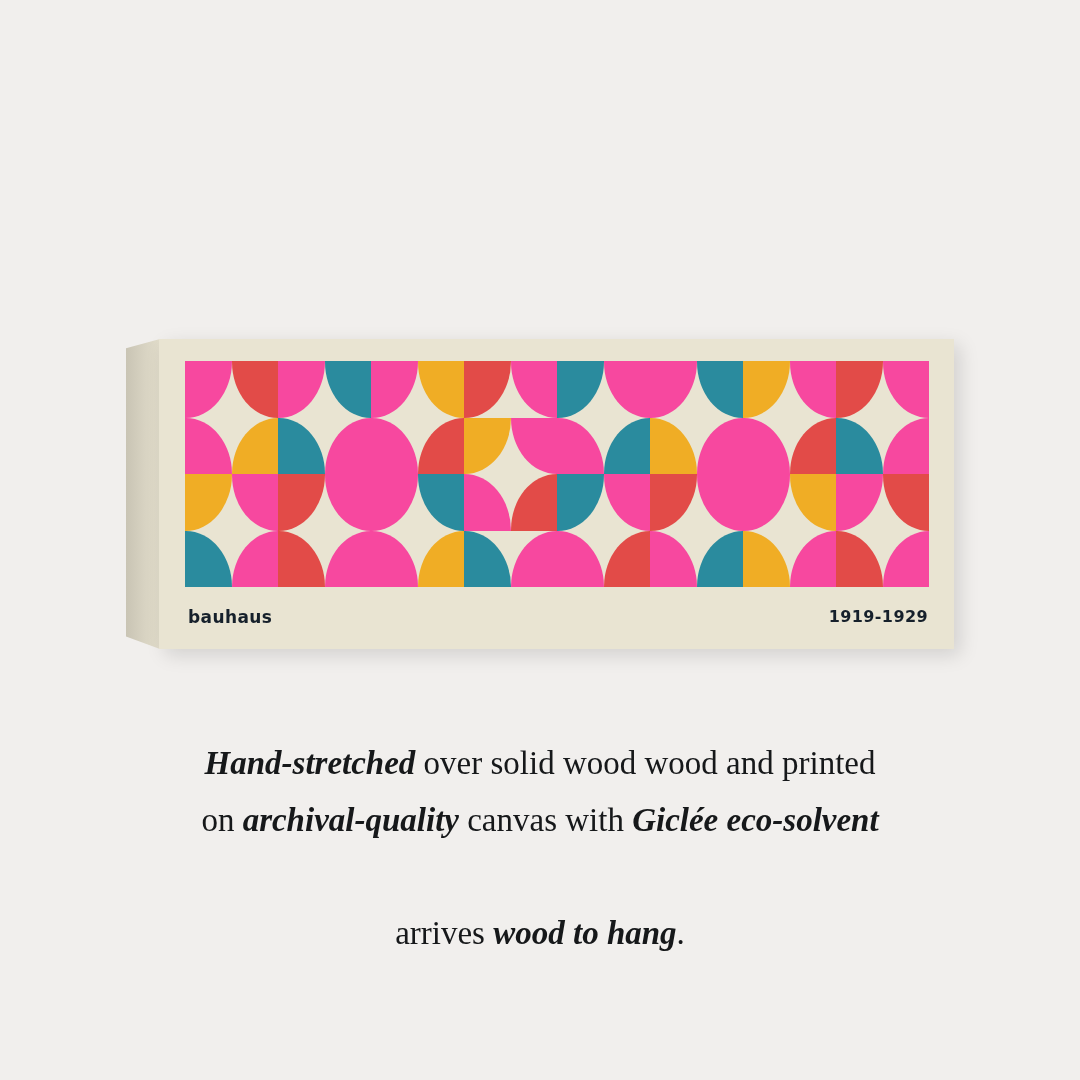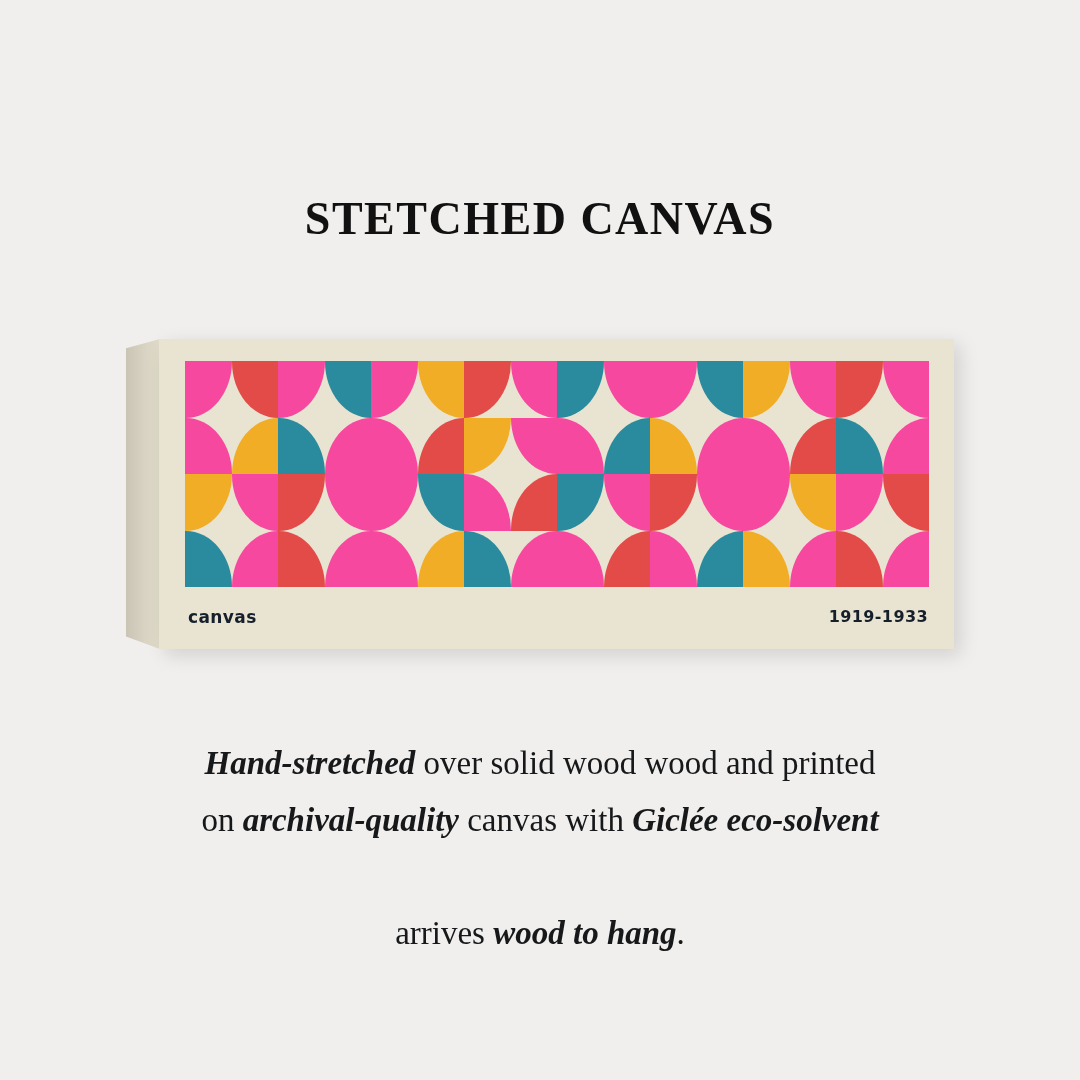--- a/index.html
+++ b/index.html
@@ -112,21 +112,20 @@
     font-size: 33px;
     line-height: 1.72;
     color: #16181a;
   }
 </style>
 </head>
 <body>
 
 <div class="page">
 
-  <div class="title">STETCHED CANVAS</div>
 
   <div class="canvas-wrap">
     <div class="canvas-edge"></div>
     <div class="canvas-face">
       <div class="art-area" id="art-area">
           <div class="cell" style="left: 0px; top: 0px; width: 46.5px; height: 56.5px;">
             <div style="position: absolute; inset: 0px; background: rgb(247, 72, 159); border-radius: 0px 0px 100%;"></div>
           </div>
           <div class="cell" style="left: 46.5px; top: 0px; width: 46.5px; height: 56.5px;">
             <div style="position: absolute; inset: 0px; background: rgb(226, 75, 72); border-radius: 0px 0px 0px 100%;"></div>
@@ -311,22 +310,22 @@
           <div class="cell" style="left: 604.5px; top: 169.5px; width: 46.5px; height: 56.5px;">
             <div style="position: absolute; inset: 0px; background: rgb(247, 72, 159); border-radius: 100% 0px 0px;"></div>
           </div>
           <div class="cell" style="left: 651px; top: 169.5px; width: 46.5px; height: 56.5px;">
             <div style="position: absolute; inset: 0px; background: rgb(226, 75, 72); border-radius: 0px 100% 0px 0px;"></div>
           </div>
           <div class="cell" style="left: 697.5px; top: 169.5px; width: 46.5px; height: 56.5px;">
             <div style="position: absolute; inset: 0px; background: rgb(247, 72, 159); border-radius: 100% 0px 0px;"></div>
           </div>
         </div>
-      <div class="label-bauhaus">canvas</div>
-      <div class="label-years">1919-1933</div>
+      <div class="label-bauhaus">bauhaus</div>
+      <div class="label-years">1919-1929</div>
     </div>
   </div>
 
   <div class="description">
     <span style="font-style:italic;font-weight:bold;">Hand-stretched</span><span> over solid wood wood and printed</span><br>
     <span>on </span><span style="font-style:italic;font-weight:bold;">archival-quality</span><span> canvas with </span><span style="font-style:italic;font-weight:bold;">Giclée eco-solvent</span><br>
     <br>
     <span>arrives </span><span style="font-style:italic;font-weight:bold;">wood to hang</span><span>.</span>
   </div>
 

